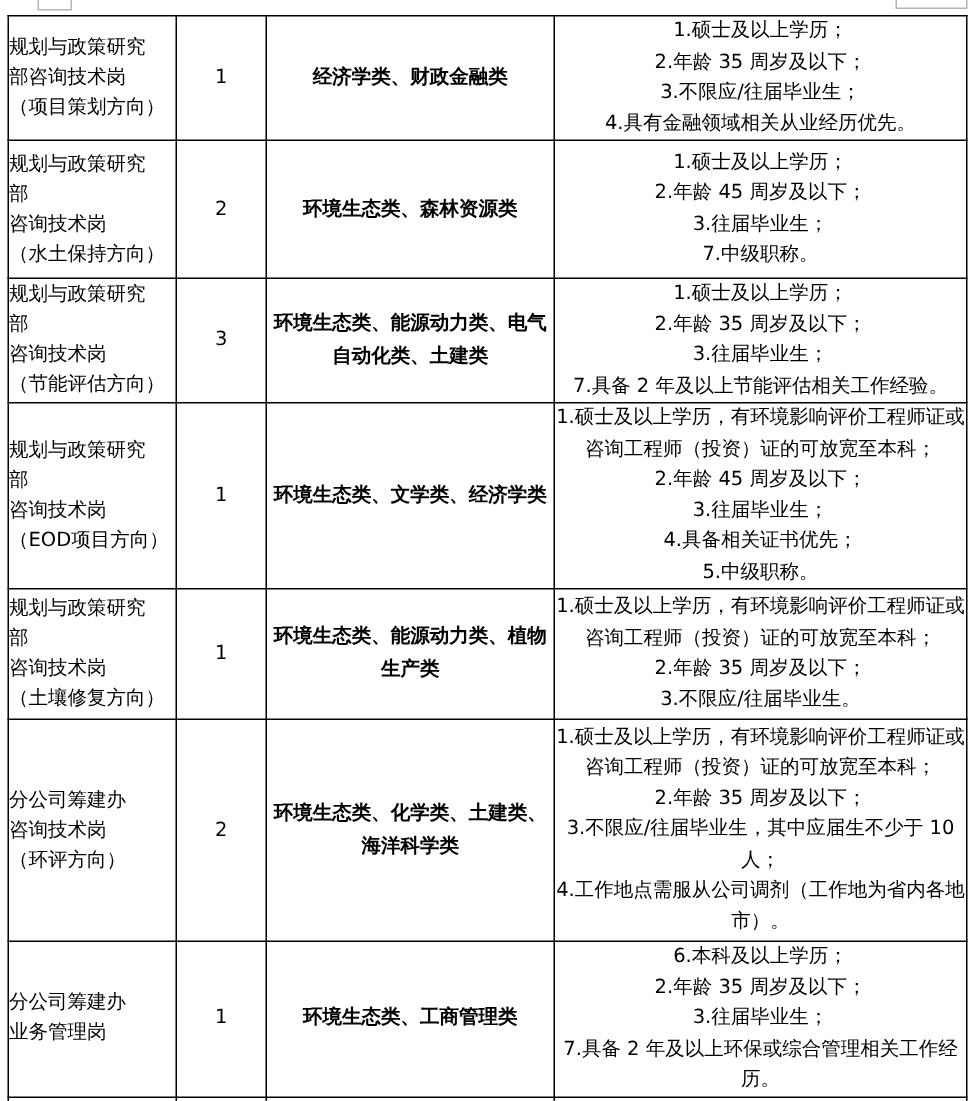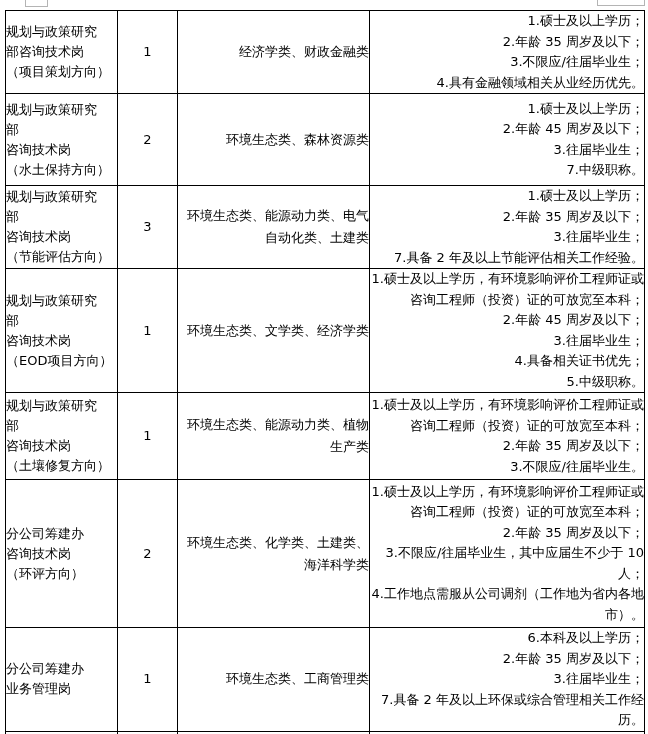--- a/index.html
+++ b/index.html
@@ -41,26 +41,27 @@
   }
   td.pos-cell {
     text-align: left;
     line-height: 20px;
   }
   td.count-cell {
     text-align: center;
     line-height: 20px;
   }
   td.majors-cell {
-    text-align: right;
+    text-align: center;
     padding: 0 1px 0 2px;
     line-height: 22px;
+    font-weight: bold;
   }
   td.req-cell {
-    text-align: right;
+    text-align: center;
     padding: 0 2px 0 2px;
     line-height: 20.5px;
     vertical-align: middle;
   }
   .req-item { white-space: normal; word-break: break-all; }
   .pos-line { white-space: nowrap; }
 </style>
 </head>
 <body>
 

